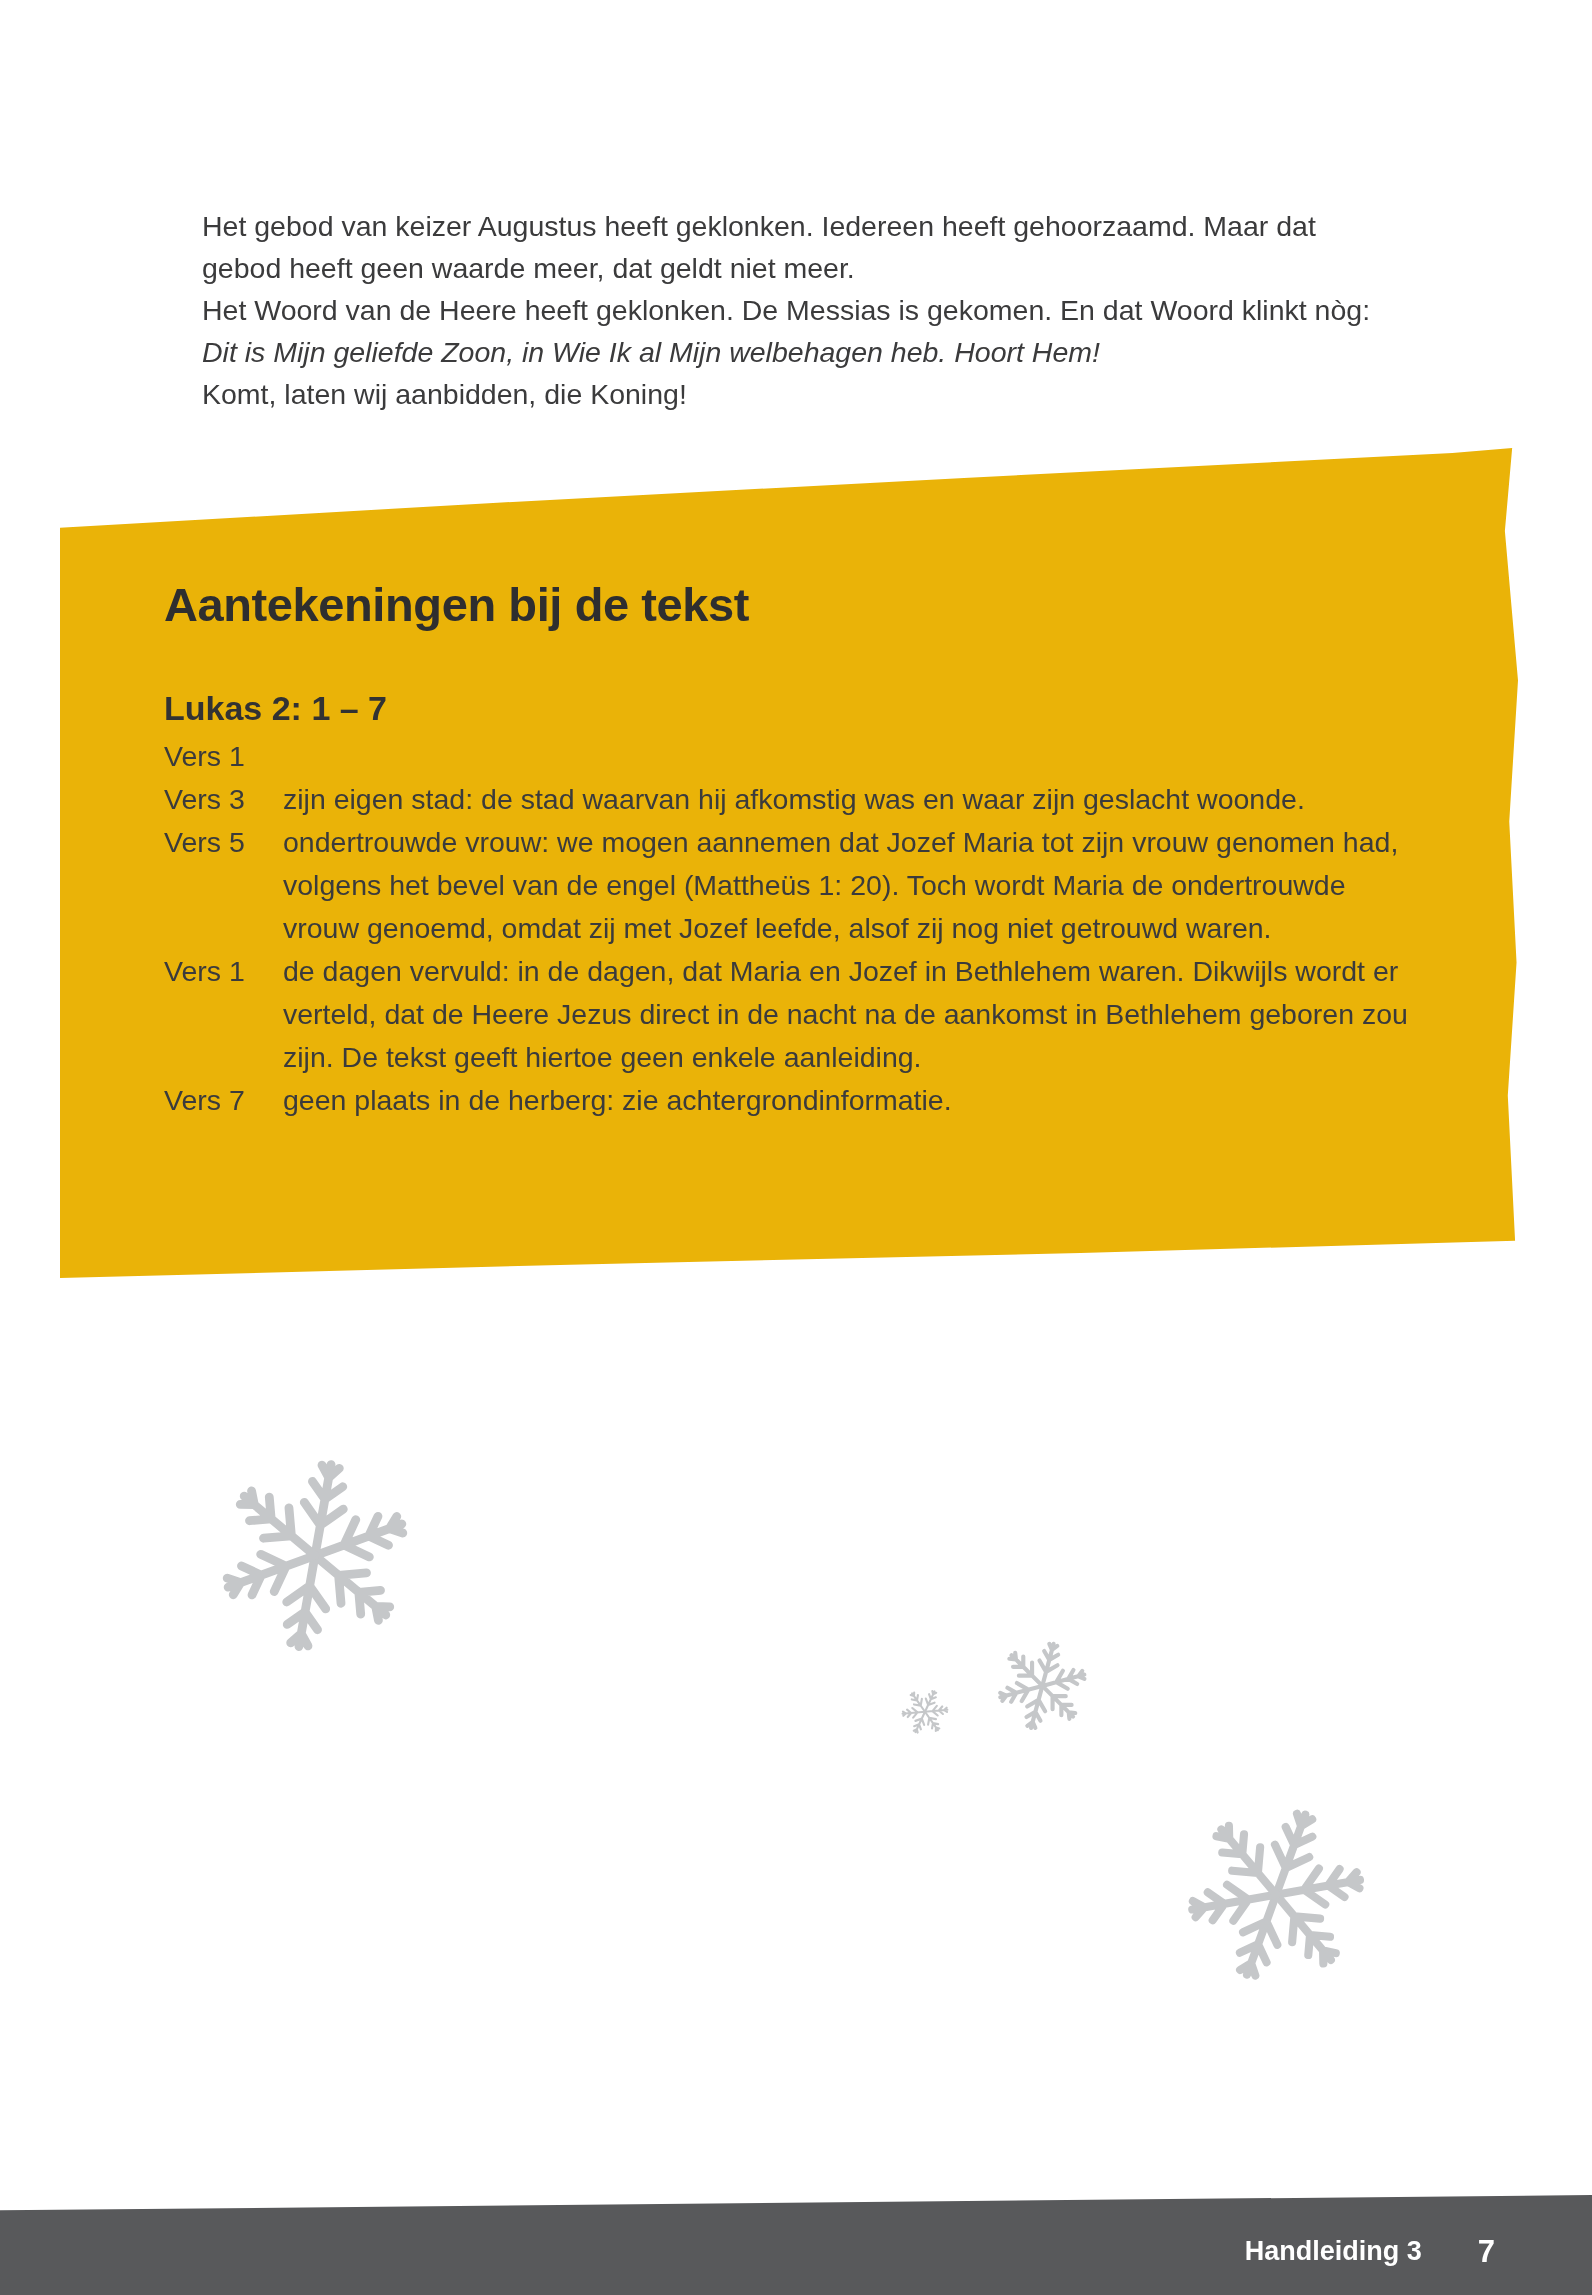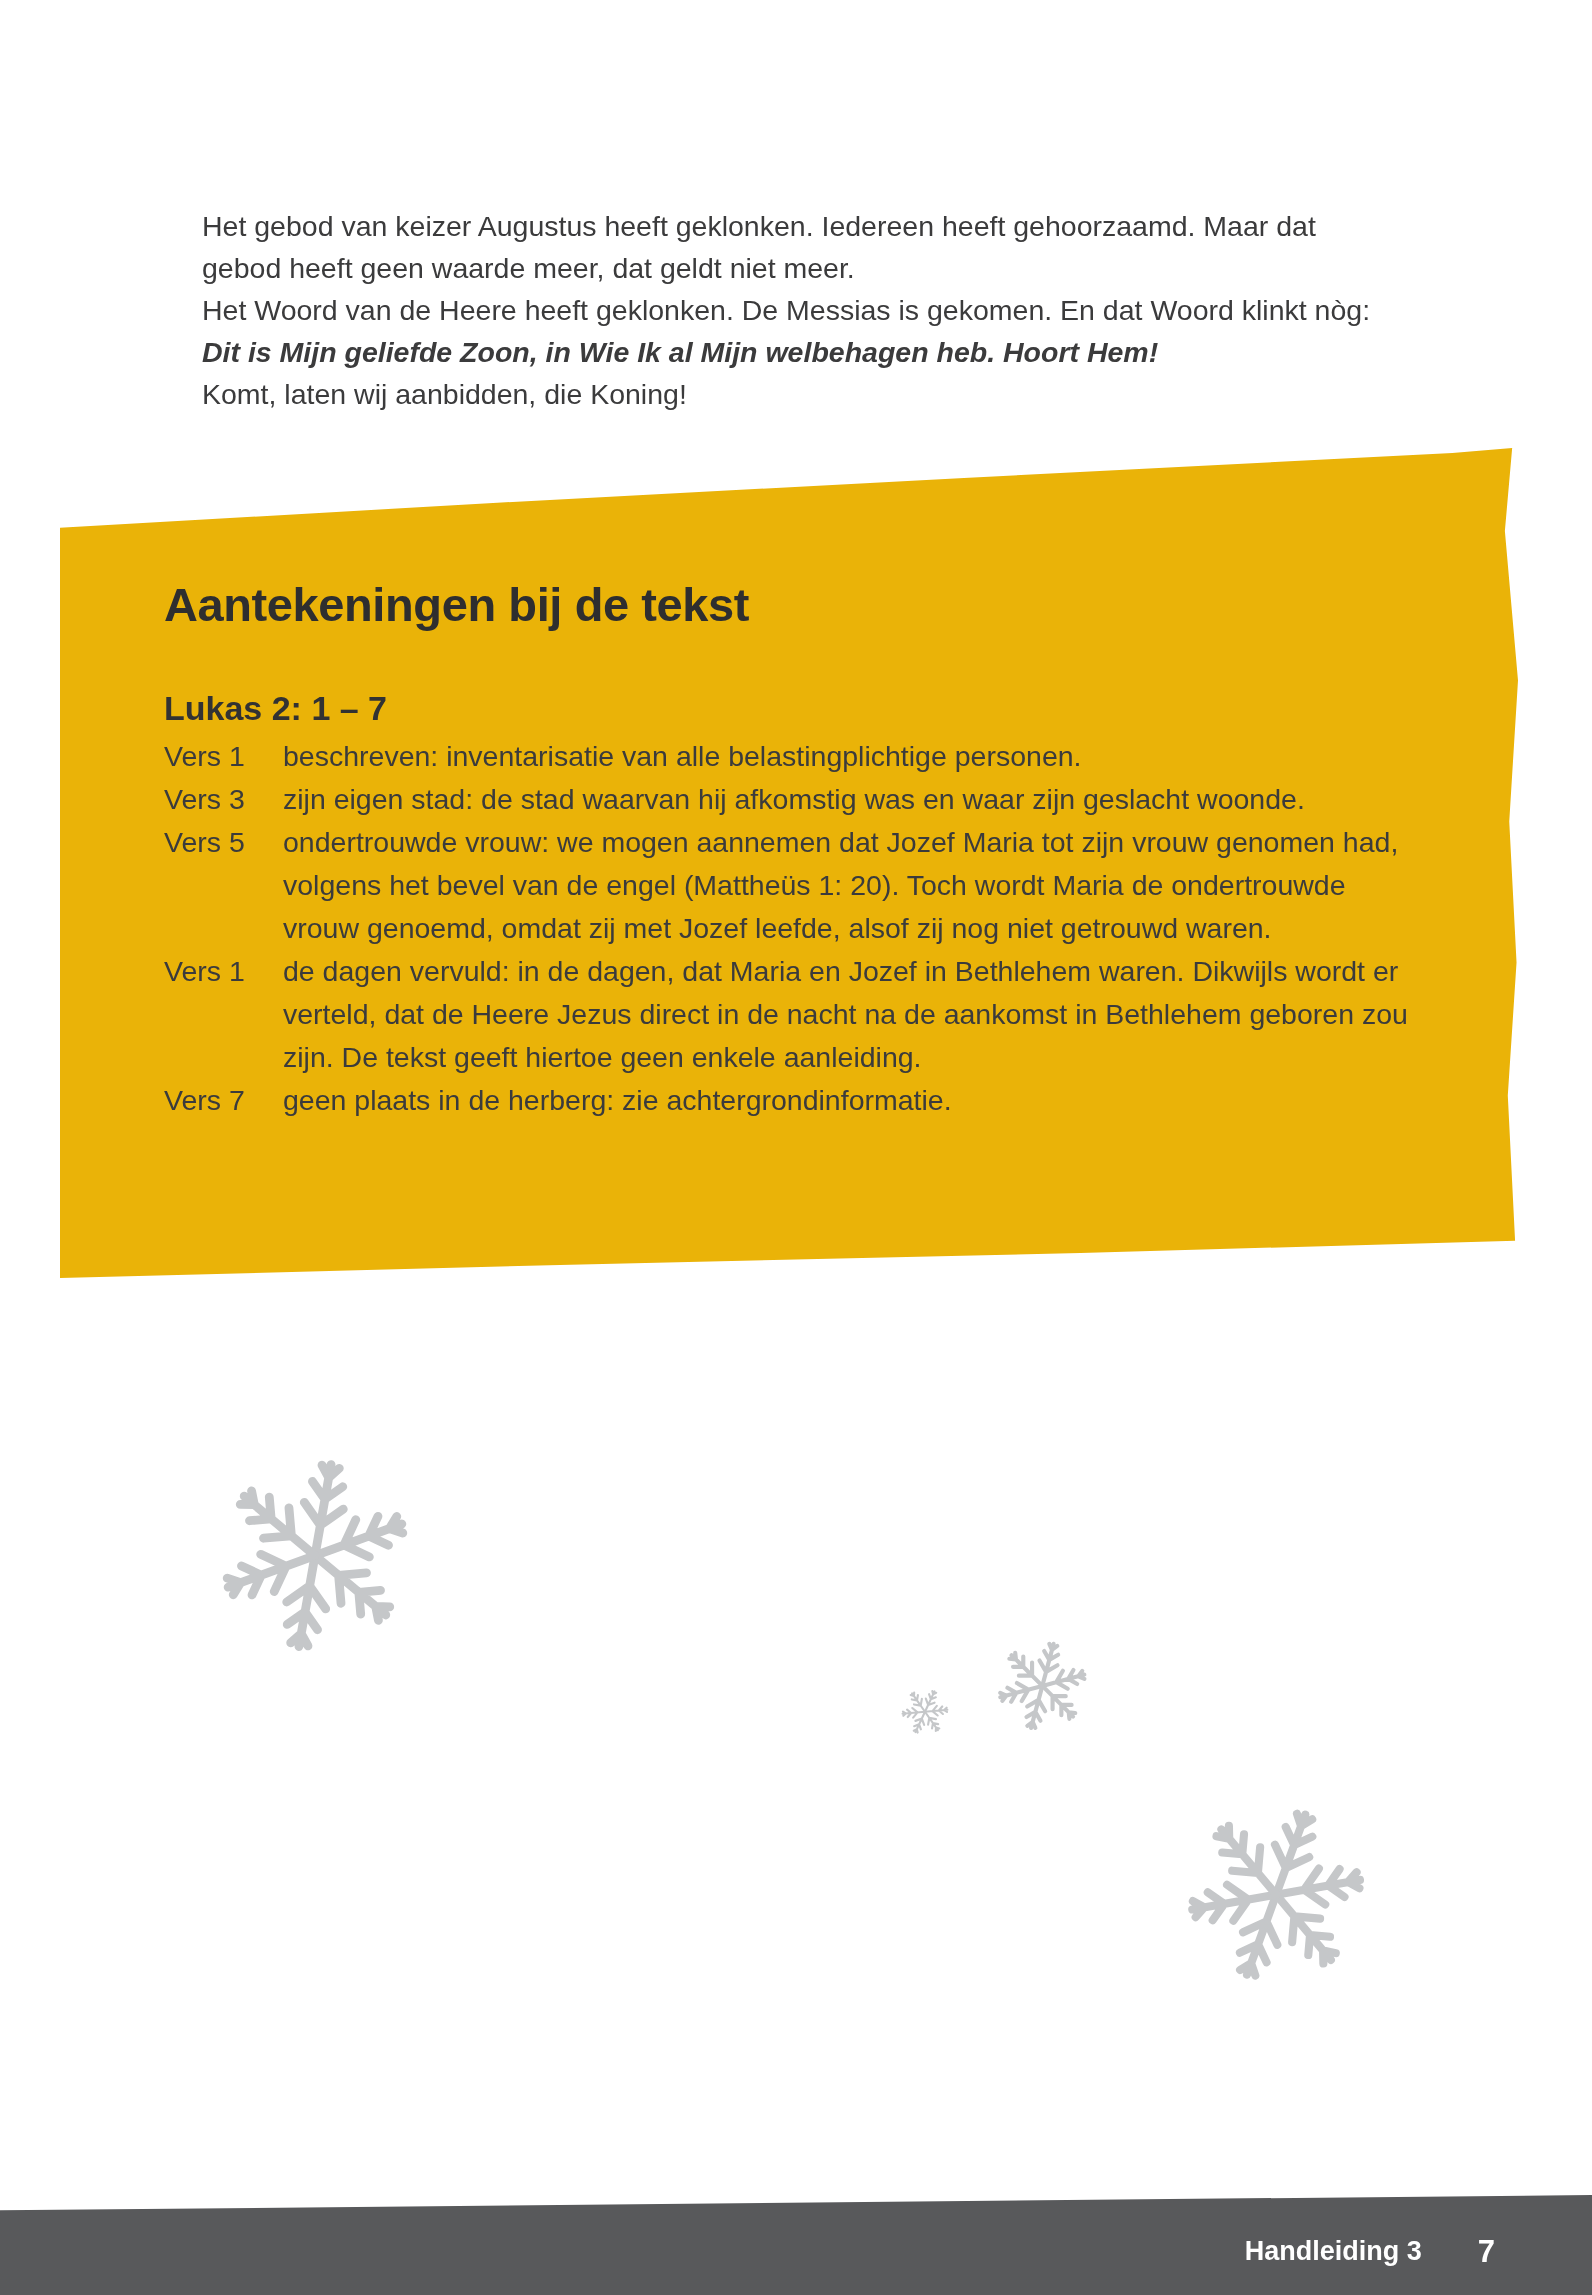--- a/index.html
+++ b/index.html
@@ -17,21 +17,21 @@
   
   .intro {
     position: absolute;
     left: 164px;
     top: 205px;
     width: 1294px;
     font-size: 28.5px;
     line-height: 42px;
   }
   .intro .line { white-space: nowrap; margin-left: 38px; }
-  .intro .italic { font-style: italic; font-weight: bold; }
+  .intro .italic { font-style: italic; }
 
   
   .notes-box {
     position: absolute;
     left: 60px;
     top: 448px;
     width: 1458px;
     height: 830px;
     background: #eab308;
     clip-path: polygon(
@@ -103,21 +103,20 @@
   <div class="line">Komt, laten wij aanbidden, die Koning!</div>
 </div>
 
 <div class="notes-box">
   <div class="notes-inner">
     <h1 class="notes-heading">Aantekeningen bij de tekst</h1>
     <div class="reference">Lukas 2: 1 – 7</div>
 
     <div class="verse-row">
       <div class="verse-label">Vers 1</div>
-      <div class="verse-text">beschreven: inventarisatie van alle belastingplichtige personen.</div>
     </div>
     <div class="verse-row">
       <div class="verse-label">Vers 3</div>
       <div class="verse-text">zijn eigen stad: de stad waarvan hij afkomstig was en waar zijn geslacht woonde.</div>
     </div>
     <div class="verse-row">
       <div class="verse-label">Vers 5</div>
       <div class="verse-text">ondertrouwde vrouw: we mogen aannemen dat Jozef Maria tot zijn vrouw genomen had, volgens het bevel van de engel (Mattheüs 1: 20). Toch wordt Maria de ondertrouwde vrouw genoemd, omdat zij met Jozef leefde, alsof zij nog niet getrouwd waren.</div>
     </div>
     <div class="verse-row">

